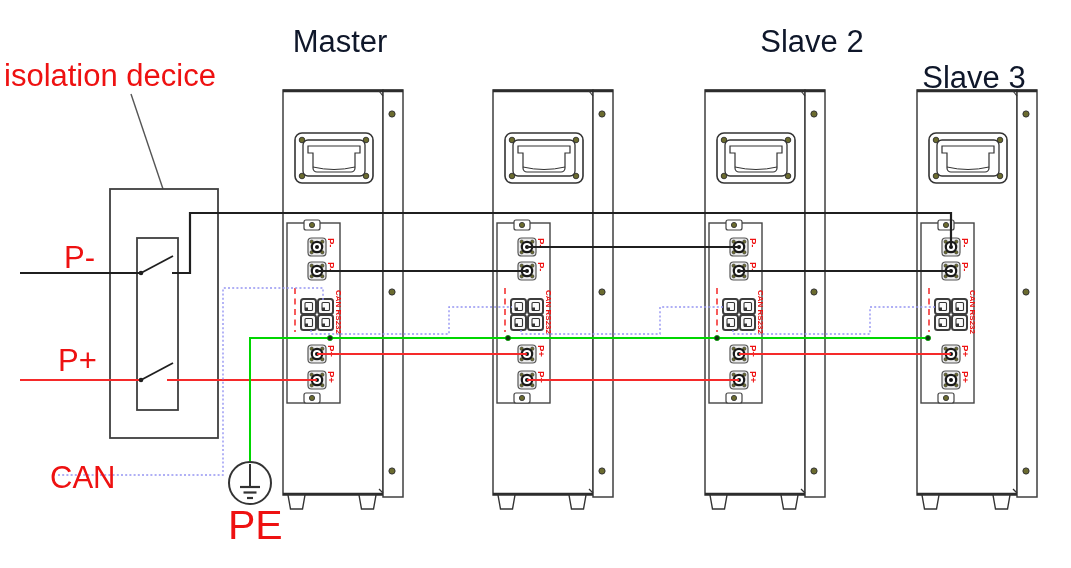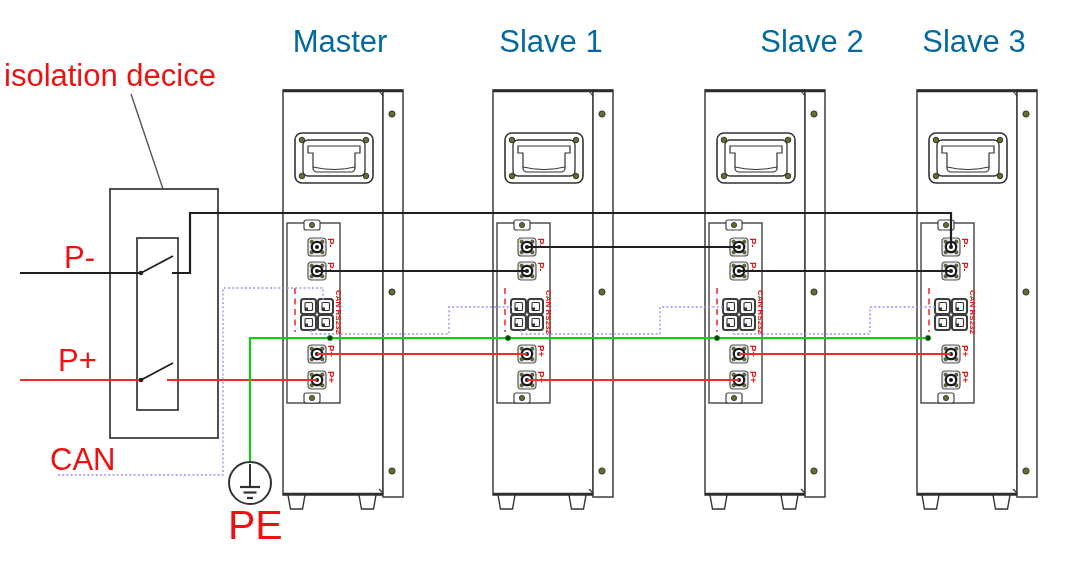--- a/index.html
+++ b/index.html
@@ -5,24 +5,24 @@
   html,body{margin:0;padding:0;background:#fff;}
   .stage{position:relative;width:1071px;height:568px;background:#fff;overflow:hidden;
          font-family:"Liberation Sans", sans-serif;}
   .stage svg{position:absolute;left:0;top:0;}
   .lbl{position:absolute;color:#ee1111;white-space:nowrap;line-height:1;font-family:"Liberation Sans", sans-serif;}
   .lbl-big{font-size:31px;}
   .lbl-pe{font-size:41px;}
   .t-iso{left:4px;top:60px;}
   .t-pm{left:64px;top:242px;}
   .t-pp{left:58px;top:345px;}
-  .t-can{left:50px;top:444px;text-align:center;}
+  .t-can{left:50px;top:462px;text-align:center;}
   .t-pe{left:228px;top:505px;}
-  .unit-title{position:absolute;top:26px;transform:translateX(-50%);color:#0369a1;font-size:31px;white-space:nowrap;line-height:1;}
-  .ut-0{left:340px;} .ut-1{left:551px;} .ut-2{left:764px;margin-left:48px;} .ut-3{left:974px;}
+  .unit-title{position:absolute;top:26px;transform:translateX(-50%);color:#0f172a;font-size:31px;white-space:nowrap;line-height:1;}
+  .ut-0{left:340px;} .ut-1{left:551px;} .ut-2{left:764px;margin-left:48px;} .ut-3{left:974px;margin-top:36px;}
 </style>
 </head>
 <body>
 
 <div class="stage">
   <svg id="diagram-svg" width="1071" height="568" viewBox="0 0 1071 568">
       <g>
         <line x1="131" y1="94" x2="163" y2="189" stroke="#555" stroke-width="1.4"></line>
         <rect x="110" y="189" width="108" height="249" fill="none" stroke="#3f3f3f" stroke-width="1.8"></rect>
         <rect x="137" y="238" width="41" height="172" fill="none" stroke="#3f3f3f" stroke-width="1.8"></rect>
@@ -395,16 +395,15 @@
       </g>
     </svg>
 
   <div class="lbl lbl-big t-iso">isolation decice</div>
   <div class="lbl lbl-big t-pm">P-</div>
   <div class="lbl lbl-big t-pp">P+</div>
   <div class="lbl lbl-big t-can">CAN</div>
   <div class="lbl lbl-pe  t-pe">PE</div>
 
   <div class="unit-title ut-0">Master</div>
-  <div class="unit-title ut-1">Slave 1</div>
   <div class="unit-title ut-2">Slave 2</div>
   <div class="unit-title ut-3">Slave 3</div>
 </div>
 
 </body></html>

